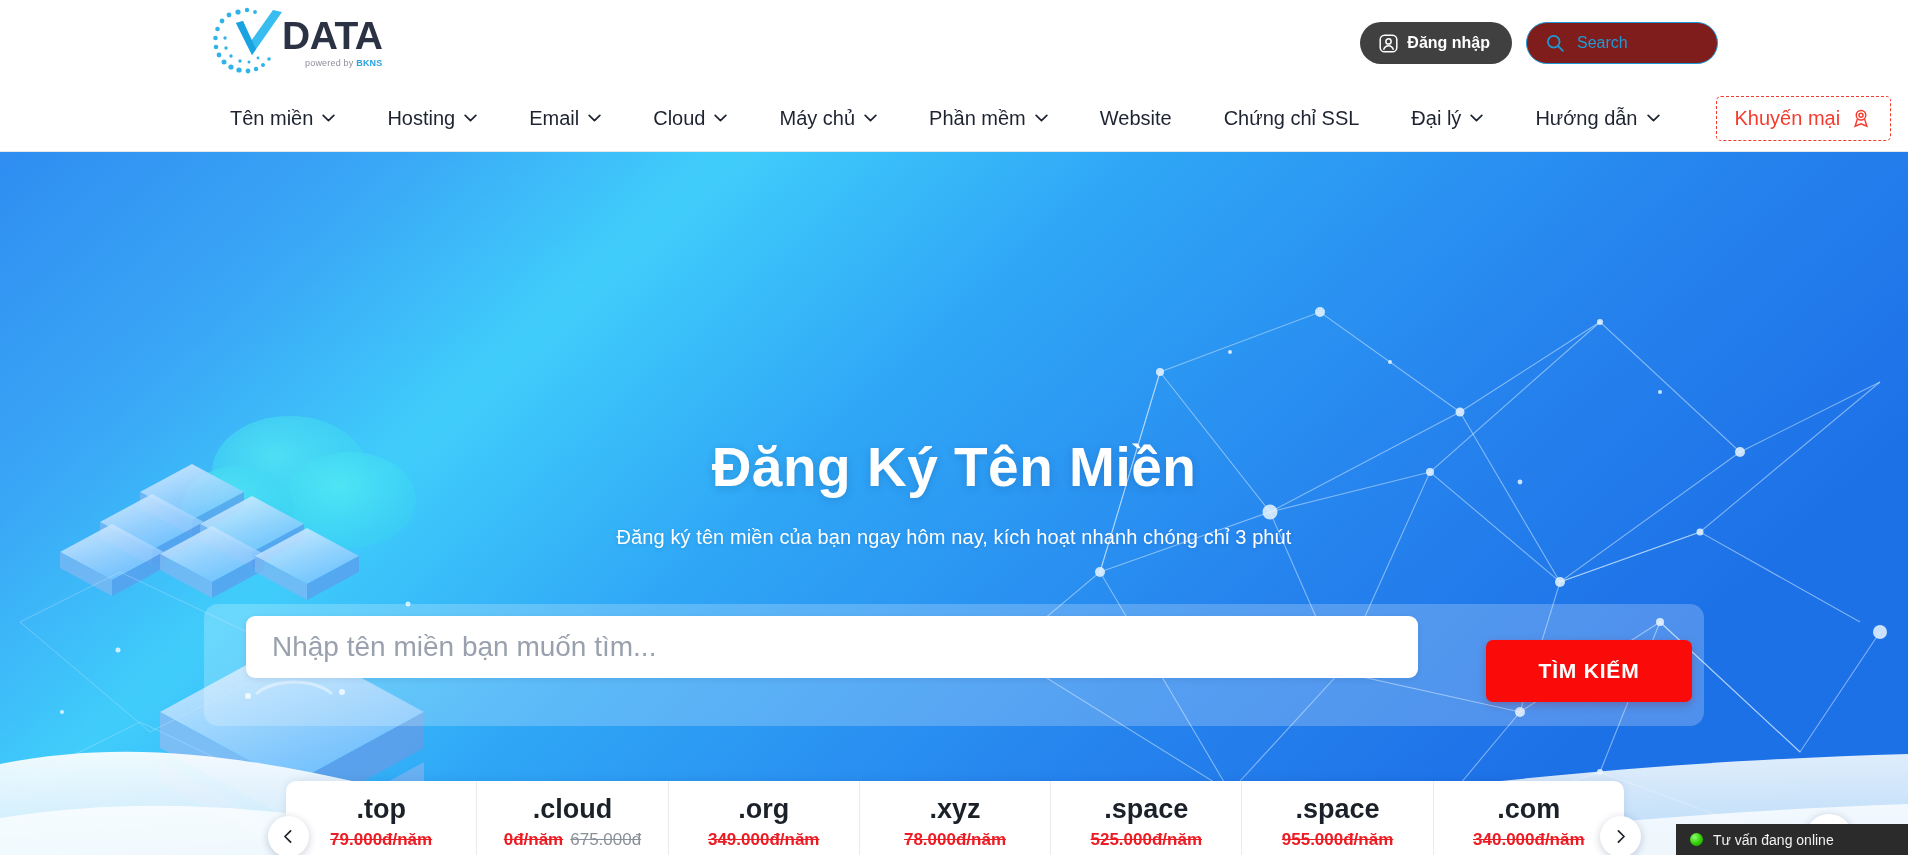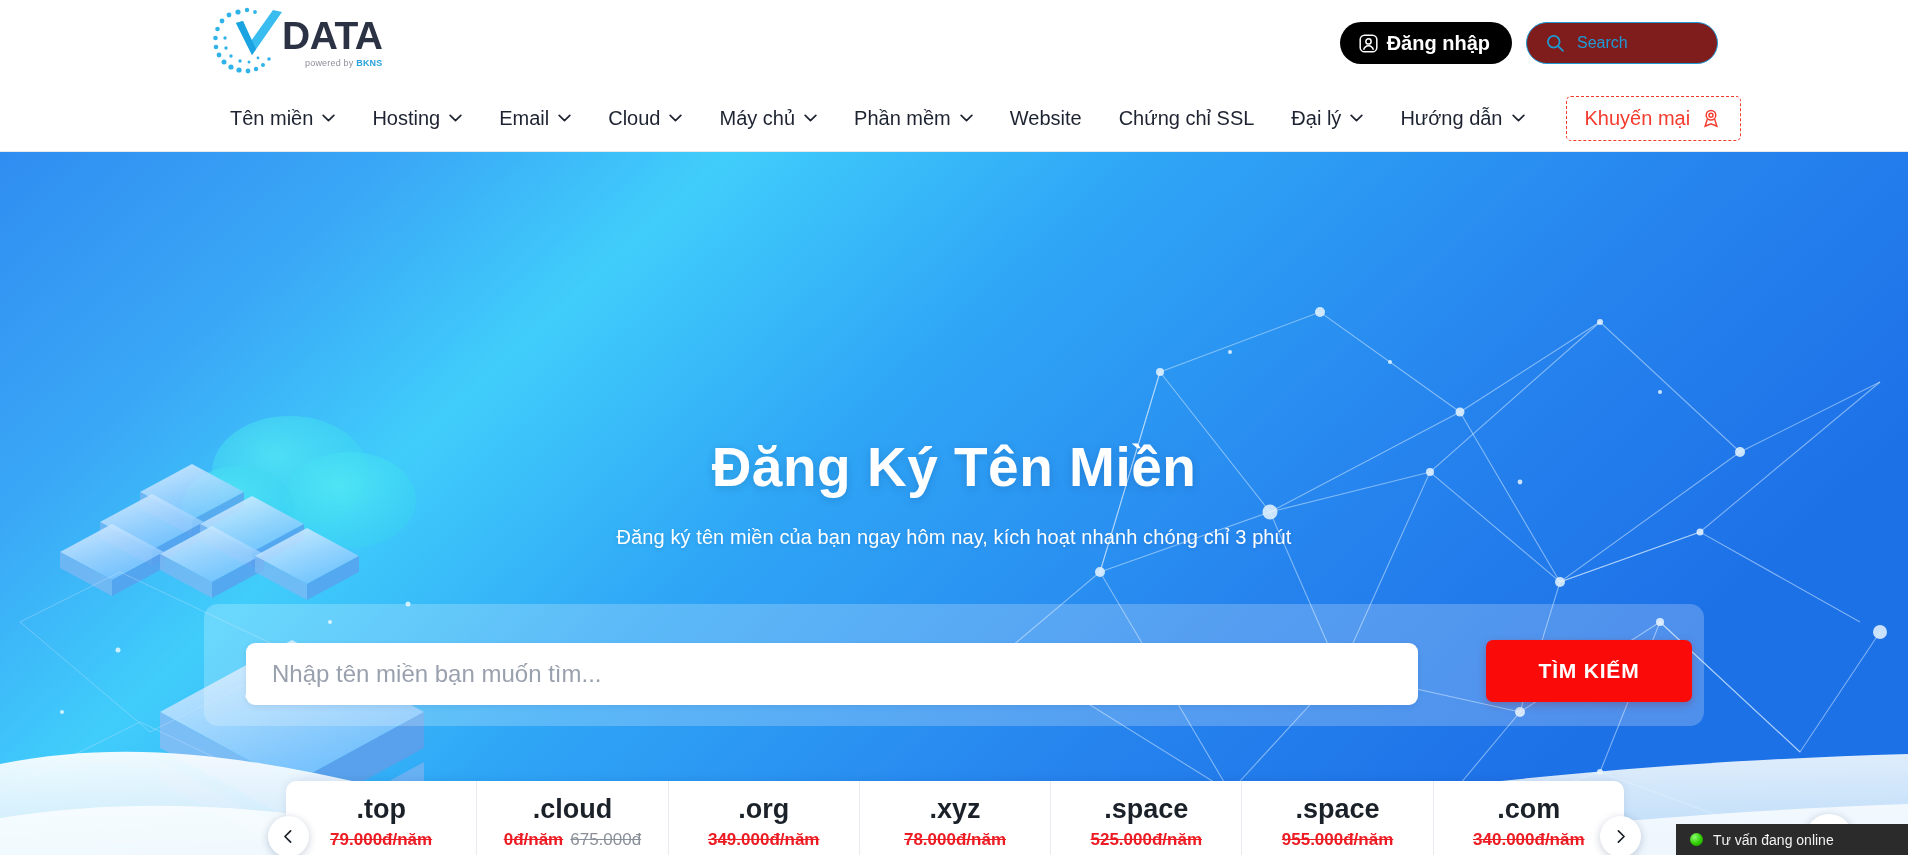--- a/index.html
+++ b/index.html
@@ -39,24 +39,24 @@
     text-align: right; margin-top: 3px;
   }
   .logo-sub b { color: #29a3dc; font-weight: 700; }
 
   .header-right {
     position: absolute; right: 190px; top: 22px;
     display: flex; align-items: center; gap: 14px;
   }
   .login-btn {
     display: flex; align-items: center; gap: 8px;
-    background: #000000; color: #fff;
+    background: #404040; color: #fff;
     border: none; border-radius: 30px;
     height: 42px; padding: 0 22px 0 18px;
-    font-size: 20px; font-weight: 600; cursor: pointer;
+    font-size: 16px; font-weight: 600; cursor: pointer;
     font-family: "Liberation Sans", sans-serif;
   }
   .login-btn svg { display:block; }
   .search-box {
     display: flex; align-items: center; gap: 12px;
     border: 1.5px solid #1e9bd7; border-radius: 30px;
     height: 42px; width: 192px; padding: 0 18px;
     background: #7f1d1d; cursor: text;
   }
   .search-box .ph { color: #1e9bd7; font-size: 16px; }
@@ -64,21 +64,21 @@
   
   .navbar {
     position: relative;
     height: 67px;
     background: #ffffff;
     border-bottom: 1px solid #e6e8ec;
     display: flex; align-items: center;
   }
   .nav-inner {
     position: absolute; left: 212px; top: 0; right: 180px;
-    height: 100%; display: flex; align-items: center; gap: 1px;
+    height: 100%; display: flex; align-items: center; gap: 16px;
   }
   .nav-item {
     display: flex; align-items: center; gap: 9px;
     padding: 0 18px; height: 46px;
     color: #1d2330; font-size: 20px; cursor: pointer;
     white-space: nowrap;
   }
   .nav-item .caret {
     width: 13px; height: 8px; display:block;
   }
@@ -116,24 +116,24 @@
     text-shadow: 0 1px 4px rgba(0,40,90,.14);
   }
 
   .search-shell {
     position: absolute; left: 204px; right: 204px; top: 452px;
     height: 122px;
     background: rgba(255,255,255,.22);
     border-radius: 14px;
   }
   .domain-input {
-    position: absolute; left: 246px; top: 491px;
+    position: absolute; left: 246px; top: 464px;
     width: 1172px; height: 62px;
     border-radius: 9px; border: none; background: #fff;
-    font-size: 24px; color: #3b4150;
+    font-size: 28px; color: #3b4150;
     padding: 0 26px; outline: none;
     font-family: "Liberation Sans", sans-serif;
     box-shadow: 0 2px 6px rgba(0,30,70,.08);
   }
   .domain-input::placeholder { color: #9aa1ae; }
   .search-submit {
     position: absolute; left: 1462px; top: 488px;
     width: 206px; height: 62px;
     background: #fb0a0a; color: #fff;
     border: none; border-radius: 7px;

